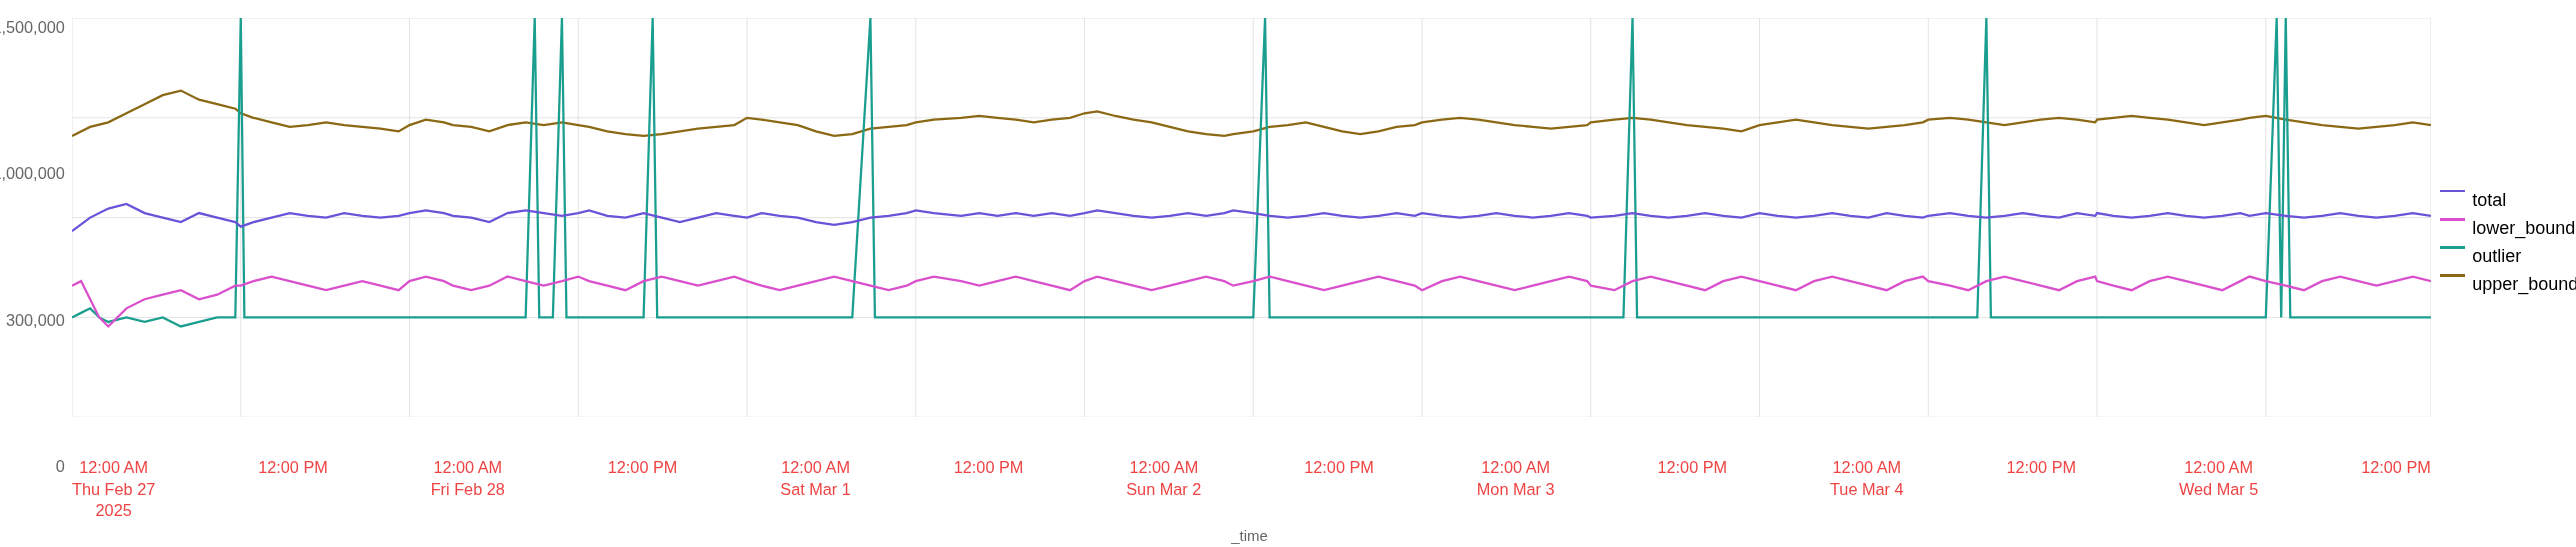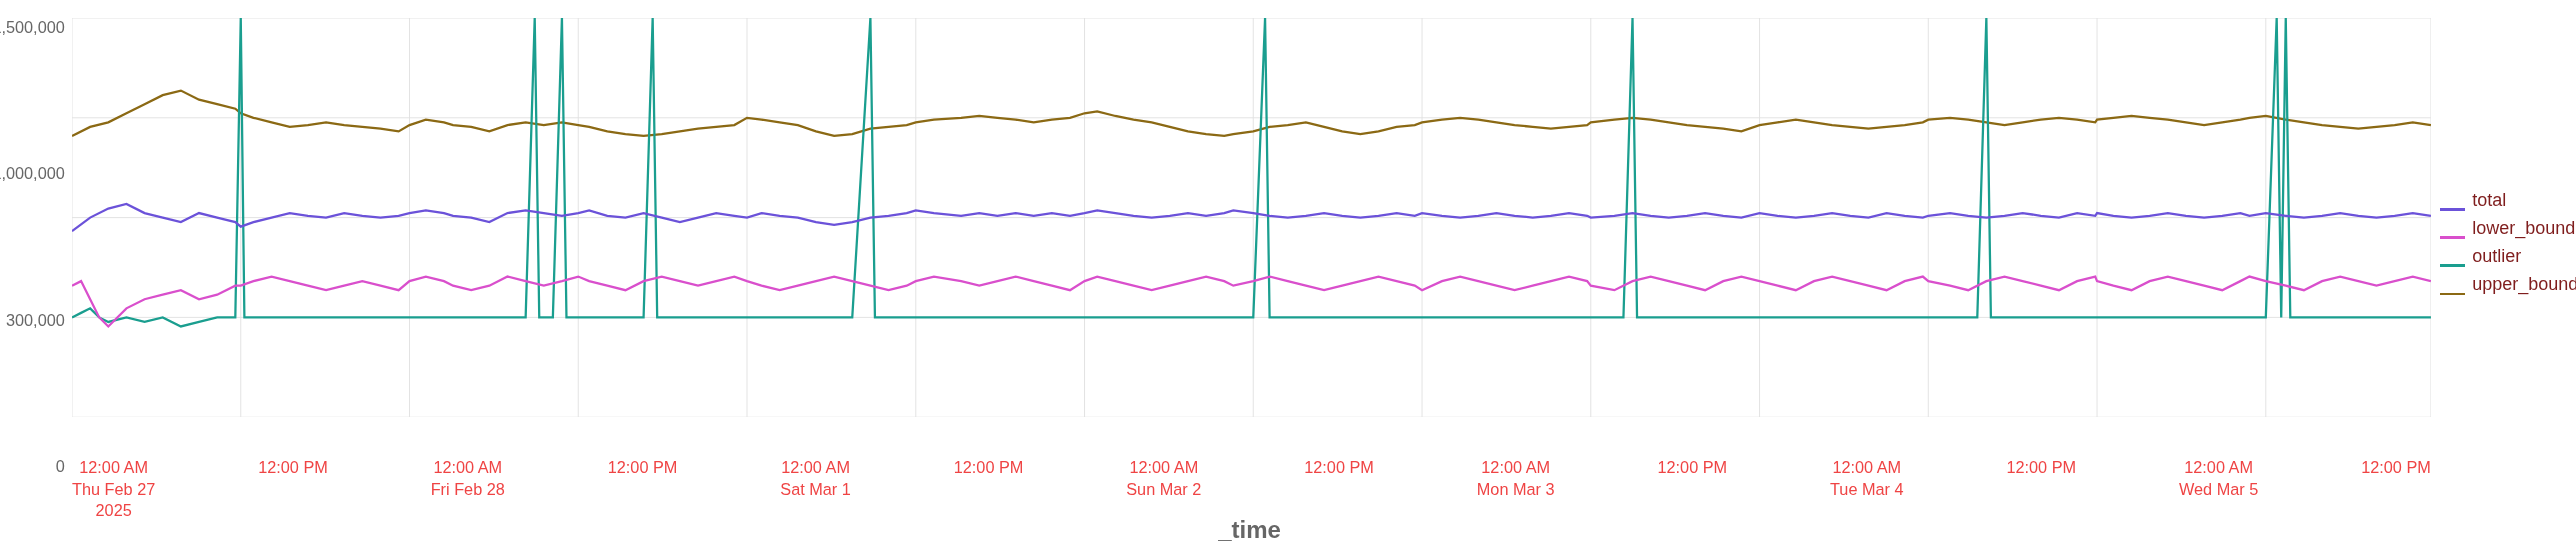--- a/index.html
+++ b/index.html
@@ -25,24 +25,24 @@
     .legend {
       width: 145px;
       display: flex;
       flex-direction: column;
       justify-content: center;
       padding: 9px 9px 72px 9px;
       gap: 7.2px;
     }
     .legend-item {
       display: flex;
-      align-items: flex-end;
+      align-items: flex-start;
       gap: 7.2px;
       font-size: 18px;
-      color: #7f1d1d;
+      color: #000000;
     }
     .legend-line {
       width: 25px;
       height: 2.7px;
       flex-shrink: 0;
     }
     .y-axis-labels {
       position: absolute;
       left: 0;
       top: 18px;
@@ -72,23 +72,22 @@
       color: #ef4444;
       text-align: center;
       line-height: 1.3;
     }
     .x-axis-title {
       position: absolute;
       bottom: 4.5px;
       left: 72px;
       right: 4px;
       text-align: center;
-      font-size: 24px;
+      font-size: 15px;
       color: #666;
-      font-weight: bold;
     }
     .svg-chart {
       position: absolute;
       top: 18px;
       left: 72px;
       right: 0;
       bottom: 72px;
     }
   </style>
 </head>

